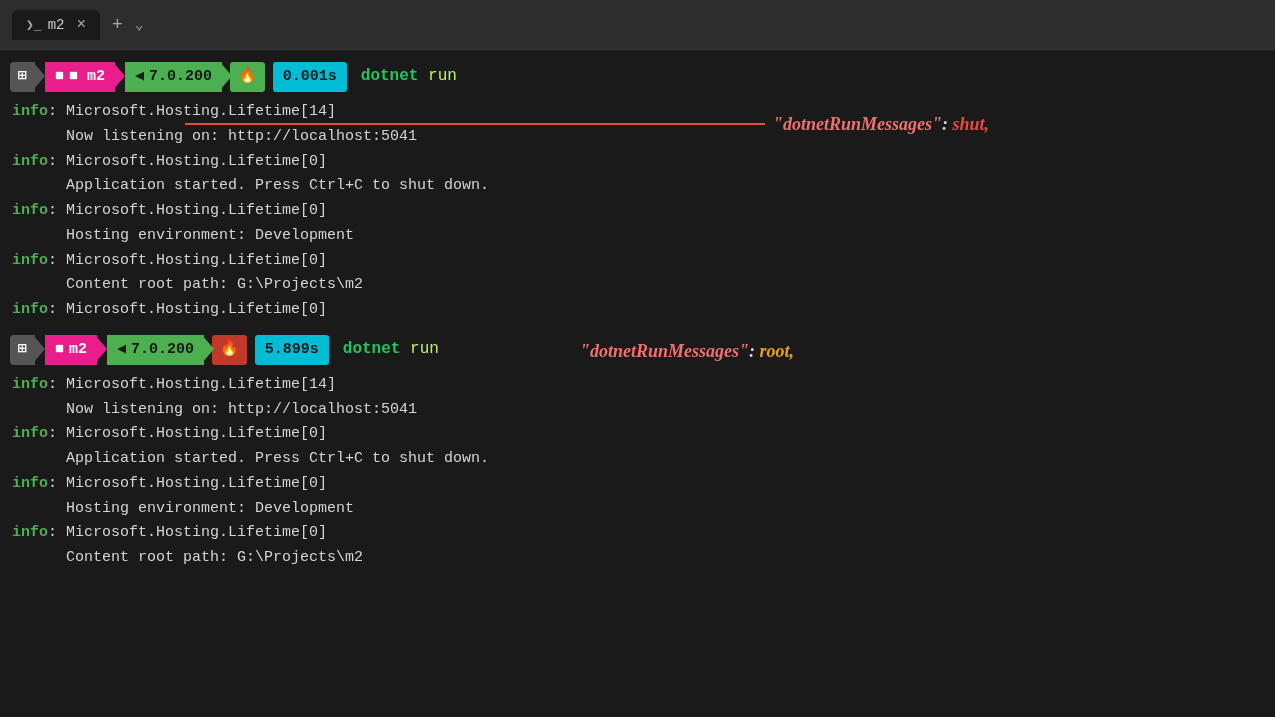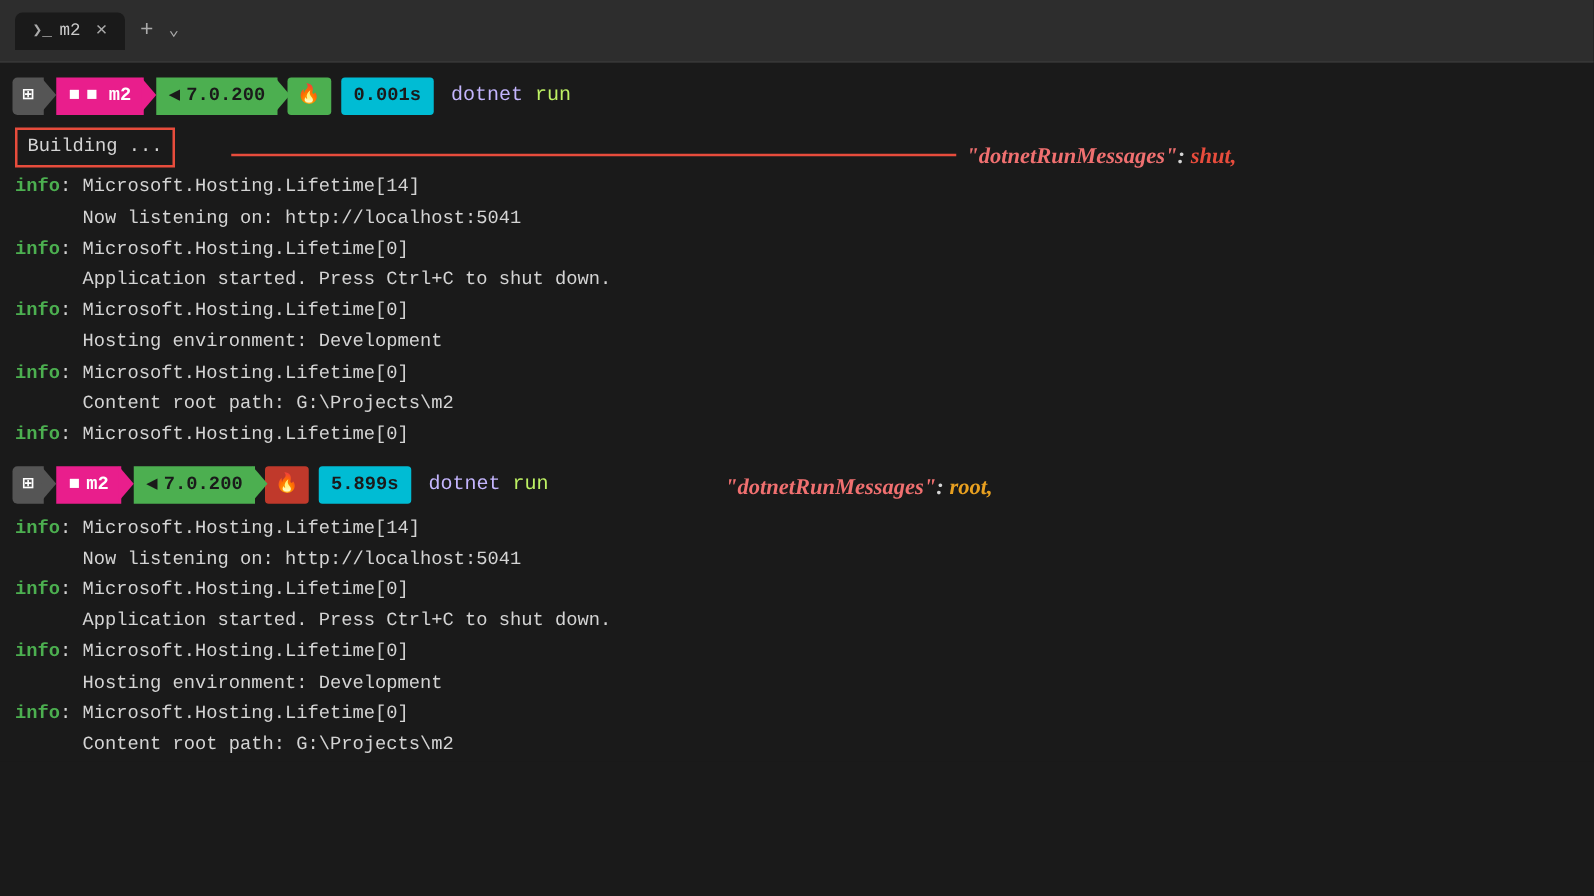--- a/index.html
+++ b/index.html
@@ -134,21 +134,21 @@
       border-radius: 3px;
     }
 
     .seg-cmd {
       color: #f0f0f0;
       margin-left: 14px;
       font-size: 16px;
       font-weight: normal;
     }
 
-    .seg-cmd .cmd-white { color: #c4b5fd; font-weight: normal; }
+    .seg-cmd .cmd-white { color: #22c55e; font-weight: bold; }
     .seg-cmd .cmd-normal { color: #bef264; }
 
     
     .t-line {
       padding: 0 12px;
       font-size: 15px;
       line-height: 1.65;
     }
 
     .info-label {
@@ -226,21 +226,20 @@
       </div>
 
       <div class="seg-cmd">
         <span class="cmd-white">dotnet</span>
         <span class="cmd-normal"> run</span>
       </div>
     </div>
   </div>
 
   <div class="annotation-container" style="position:relative; margin-bottom:2px;">
-    <span class="building-line">Building ...</span>
     
     <span style="position:absolute; left:185px; top:10px; display:flex; align-items:center;">
       <span style="display:inline-block; width:580px; height:2px; background:#e74c3c; vertical-align:middle;"></span>
       <span style="color:#e74c3c; font-size:18px; font-family:Georgia,serif; font-style:italic; font-weight:bold; margin-left:8px;">
         <span style="color:#f07070;">"dotnetRunMessages"</span><span style="color:#d4d4d4;">: </span><span style="color:#e74c3c;">shut,</span>
       </span>
     </span>
   </div>
 
   <div class="t-line">

